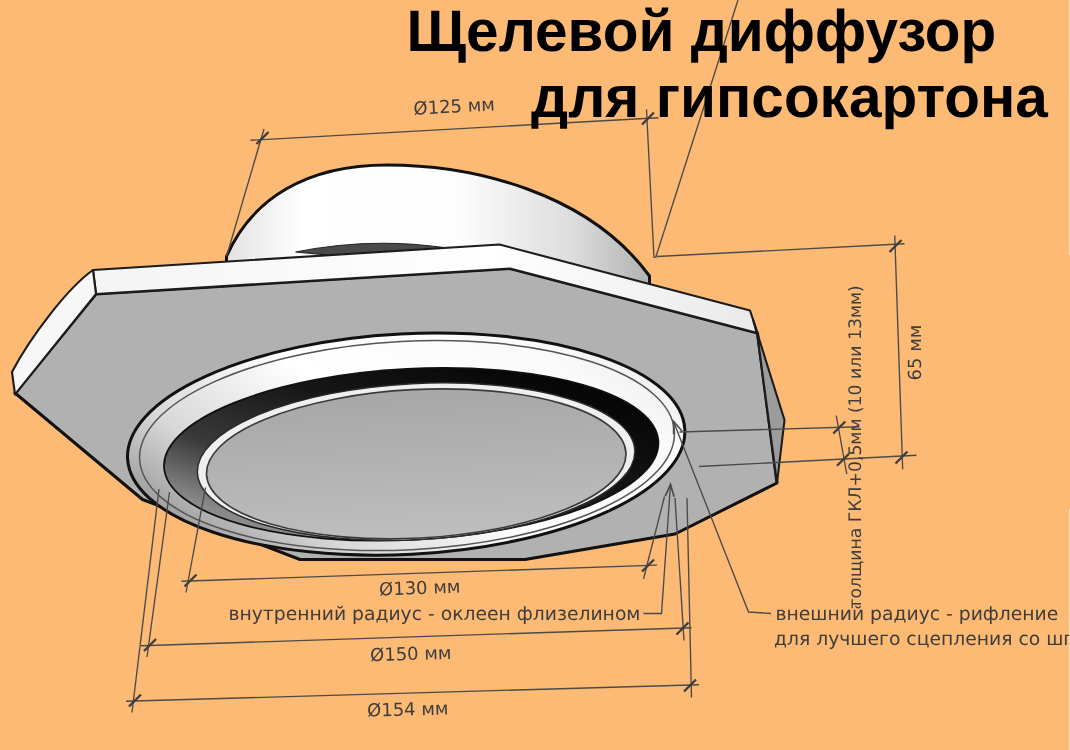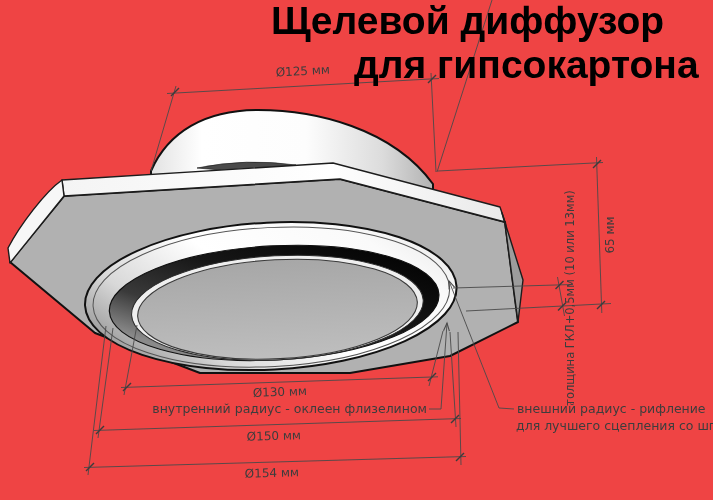--- a/index.html
+++ b/index.html
@@ -1,16 +1,16 @@
 <!DOCTYPE html>
 <html><head>
 <meta charset="utf-8">
 <style>
   html,body{margin:0;padding:0;background:#fff;}
-  .stage{position:relative;width:713px;height:500px;background:#ef4444;overflow:hidden;
+  .stage{position:relative;width:713px;height:500px;background:#fdba74;overflow:hidden;
          font-family:"DejaVu Sans",sans-serif;}
   svg{position:absolute;left:0;top:0;}
   text{fill:#3d3d3d;font-family:"DejaVu Sans",sans-serif;}
   .dim-text{font-size:12px;}
   .dim-text-sm{font-size:11.5px;}
   .ann-text{font-size:12.5px;}
   .title-text{font-family:"Liberation Sans","DejaVu Sans",sans-serif;font-weight:bold;
               font-size:39px;fill:#000;}
   .edge{stroke:#1c1c1c;stroke-width:1.4;stroke-linejoin:round;}
   .edge-thick{stroke:#111;stroke-width:2;stroke-linejoin:round;}

